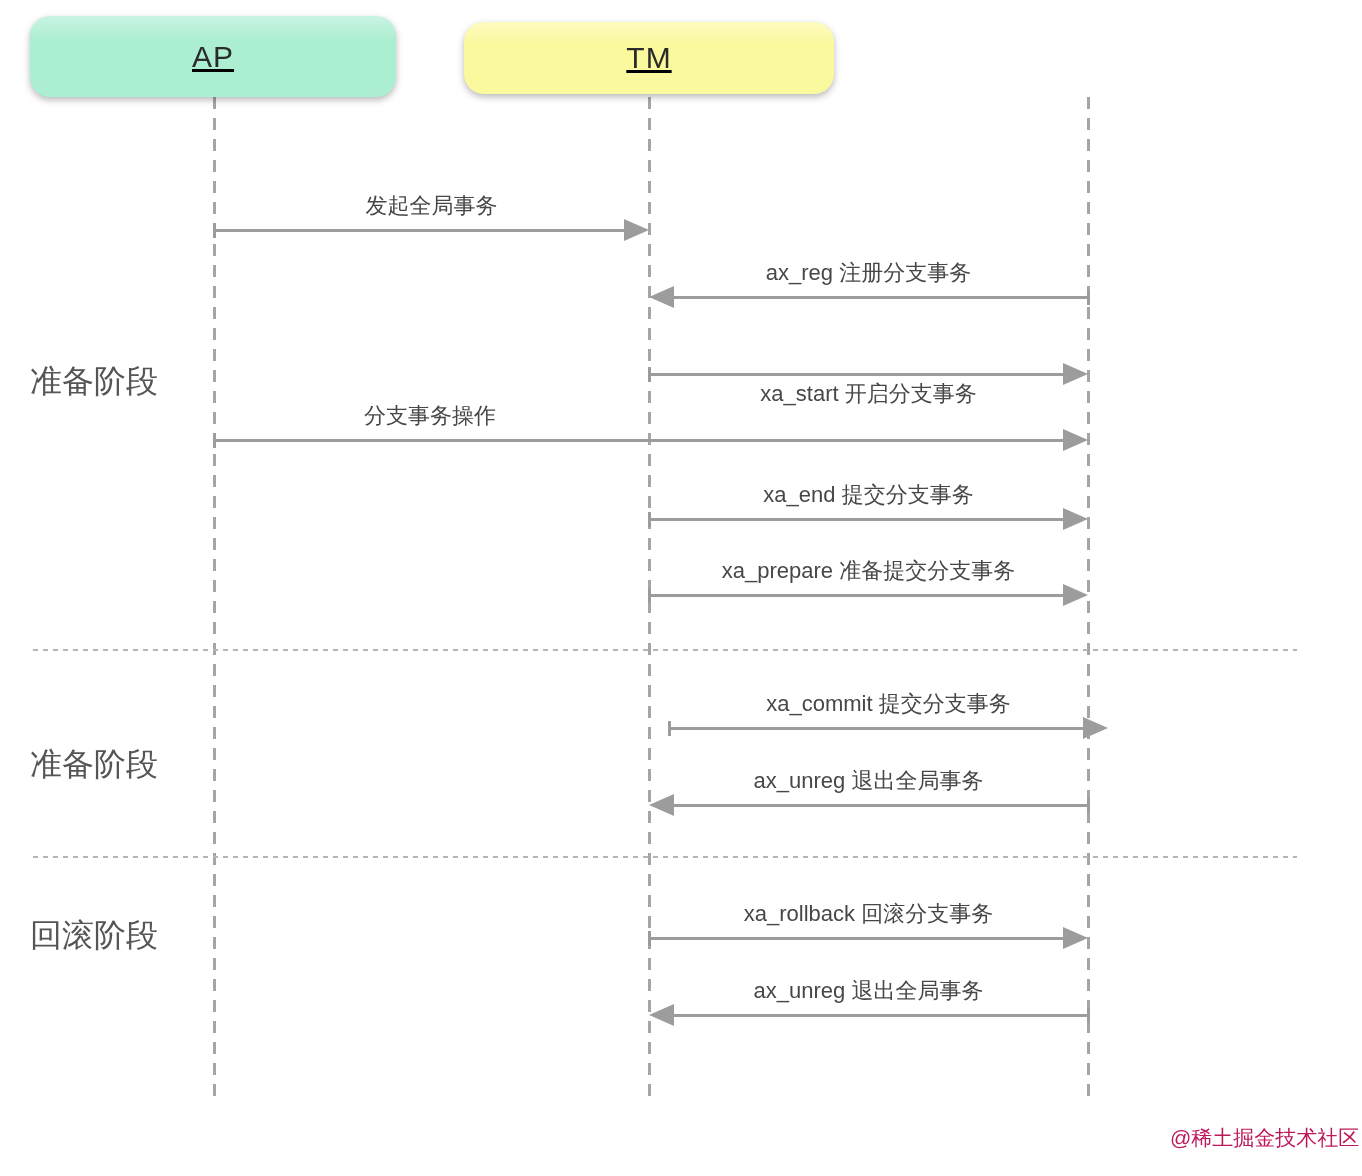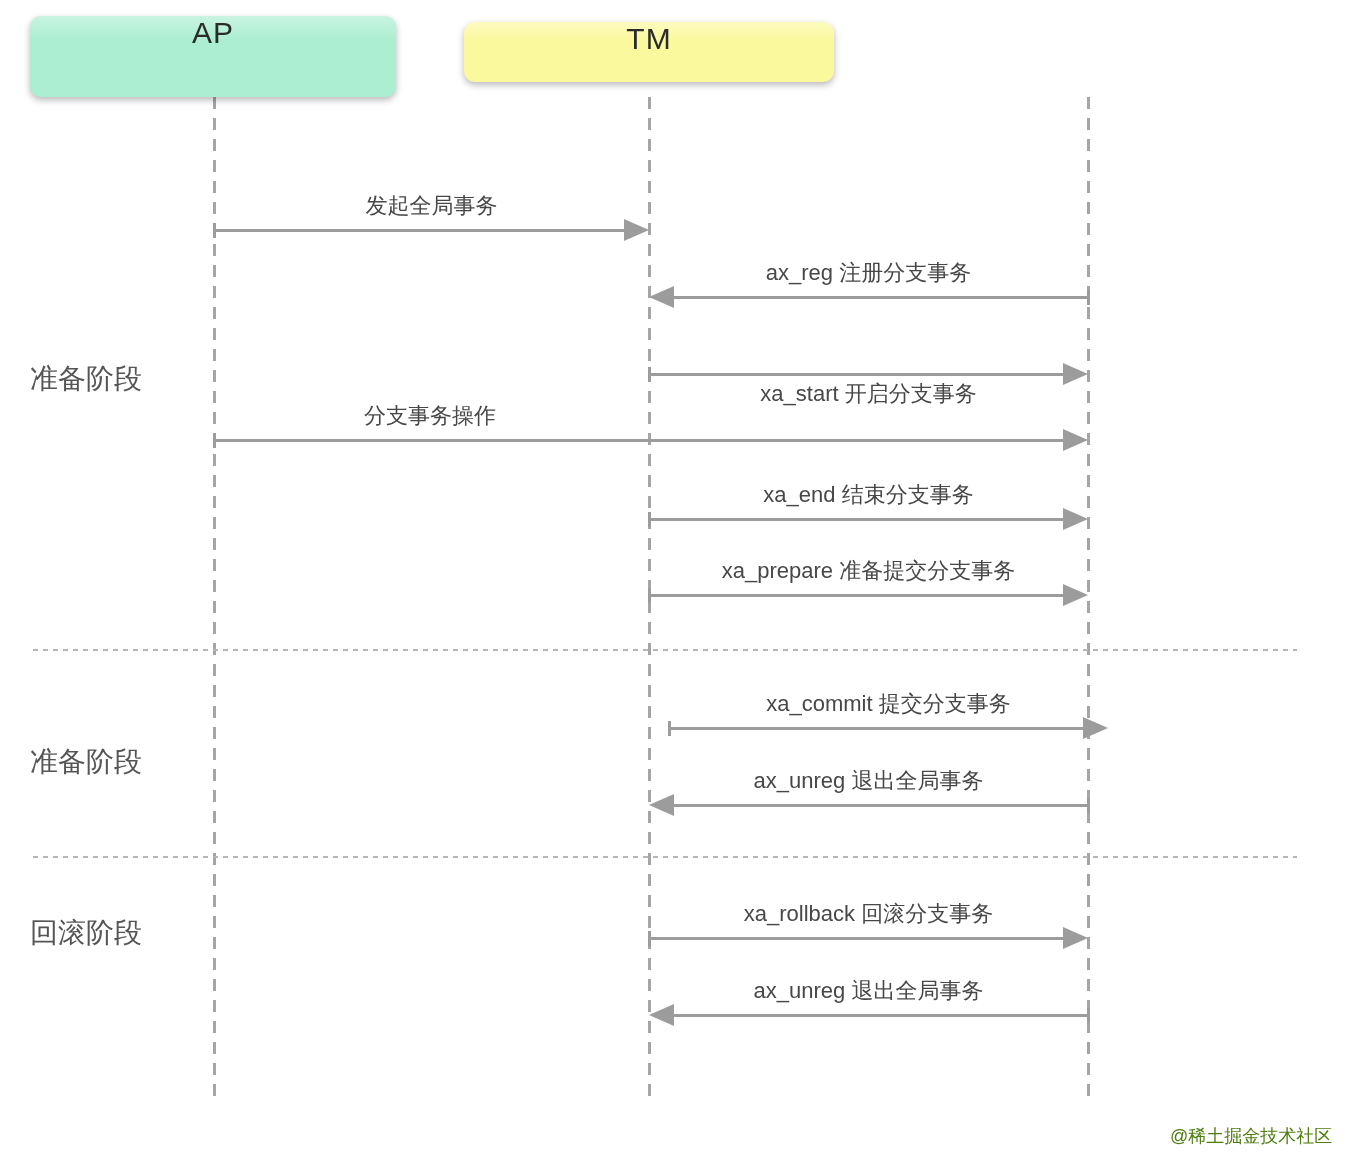--- a/index.html
+++ b/index.html
@@ -6,40 +6,41 @@
   body { font-family: "Liberation Sans", "DejaVu Sans", sans-serif; }
   #stage {
     position: relative;
     width: 1362px;
     height: 1176px;
     background: #ffffff;
     overflow: hidden;
   }
   .actor-box {
     position: absolute;
-    border-radius: 11px;
+    border-radius: 20px;
     box-shadow: 0 3px 7px rgba(0,0,0,0.28);
     background-image: linear-gradient(to bottom, rgba(255,255,255,0.35), rgba(255,255,255,0) 30%);
     display: flex;
-    align-items: flex-start;
+    align-items: center;
     justify-content: center;
+    text-decoration: underline;
   }
   .actor-label {
     font-size: 30px;
     color: #2b2b2b;
     letter-spacing: 1px;
   }
   .lifeline {
     position: absolute;
     width: 3px;
     background-image: repeating-linear-gradient(to bottom, var(--lifeline-color) 0px, var(--lifeline-color) 12px, transparent 12px, transparent 21px);
   }
   .phase-label {
     position: absolute;
-    font-size: 28px;
+    font-size: 32px;
     color: #555555;
     white-space: nowrap;
   }
   .phase-separator {
     position: absolute;
     height: 2px;
     background-image: repeating-linear-gradient(to right, var(--separator-color) 0px, var(--separator-color) 5px, transparent 5px, transparent 10px);
   }
   .msg { position: absolute; height: 3px; }
   .msg-line {
@@ -68,22 +69,22 @@
   .msg-head.left  { border-right: 25px solid var(--arrow-color); }
   .msg-tail {
     position: absolute;
     top: -6px;
     width: 3px;
     height: 15px;
     background: var(--arrow-color);
   }
   .watermark {
     position: absolute;
-    font-size: 18px;
-    color: #4d7c0f;
+    font-size: 21px;
+    color: #be185d;
     white-space: nowrap;
   }
 </style>
 </head>
 <body>
 
 <div id="stage" style="--arrow-color: #9c9c9c; --lifeline-color: #a5a5a5; --separator-color: #b5b5b5;">
   <div class="watermark" style="left: 1170px; top: 1124px;">@稀土掘金技术社区</div>
 <div class="lifeline" style="left: 212.5px; top: 97px; height: 1000px;"></div>
     <div class="lifeline" style="left: 647.5px; top: 97px; height: 1000px;"></div>
@@ -112,21 +113,21 @@
     <div class="msg-head right" style="left: 414px;"></div>
   </div>
     <div class="msg" style="left: 214px; top: 438.5px; width: 874px;">
     <div class="msg-line" style="left: 0px; width: 854px;"></div>
     <div class="msg-label" style="left: 216px;">分支事务操作</div>
     <div class="msg-tail" style="left: -1.5px;"></div>
     <div class="msg-head right" style="left: 849px;"></div>
   </div>
     <div class="msg" style="left: 649px; top: 517.5px; width: 439px;">
     <div class="msg-line" style="left: 0px; width: 419px;"></div>
-    <div class="msg-label" style="left: 219.5px;">xa_end 结束分支事务</div>
+    <div class="msg-label" style="left: 219.5px;">xa_end 提交分支事务</div>
     <div class="msg-tail" style="left: -1.5px;"></div>
     <div class="msg-head right" style="left: 414px;"></div>
   </div>
     <div class="msg" style="left: 649px; top: 593.5px; width: 439px;">
     <div class="msg-line" style="left: 0px; width: 419px;"></div>
     <div class="msg-label" style="left: 219.5px;">xa_prepare 准备提交分支事务</div>
     <div class="msg-tail" style="left: -1.5px;"></div>
     <div class="msg-head right" style="left: 414px;"></div>
   </div>
     <div class="msg" style="left: 669px; top: 726.5px; width: 439px;">
@@ -149,16 +150,16 @@
   </div>
     <div class="msg" style="left: 649px; top: 1013.5px; width: 439px;">
     <div class="msg-line" style="left: 20px; width: 419px;"></div>
     <div class="msg-label" style="left: 219.5px;">ax_unreg 退出全局事务</div>
     <div class="msg-tail" style="left: 437.5px;"></div>
     <div class="msg-head left" style="left: 0px;"></div>
   </div>
     <div class="actor-box" style="left: 30px; top: 16px; width: 366px; height: 81px; background-color: rgb(172, 238, 210);">
     <span class="actor-label">AP</span>
   </div>
-    <div class="actor-box" style="left: 464px; top: 22px; width: 370px; height: 60px; background-color: rgb(251, 249, 158);">
+    <div class="actor-box" style="left: 464px; top: 22px; width: 370px; height: 72px; background-color: rgb(251, 249, 158);">
     <span class="actor-label">TM</span>
   </div>
   </div>
 
 </body></html>

